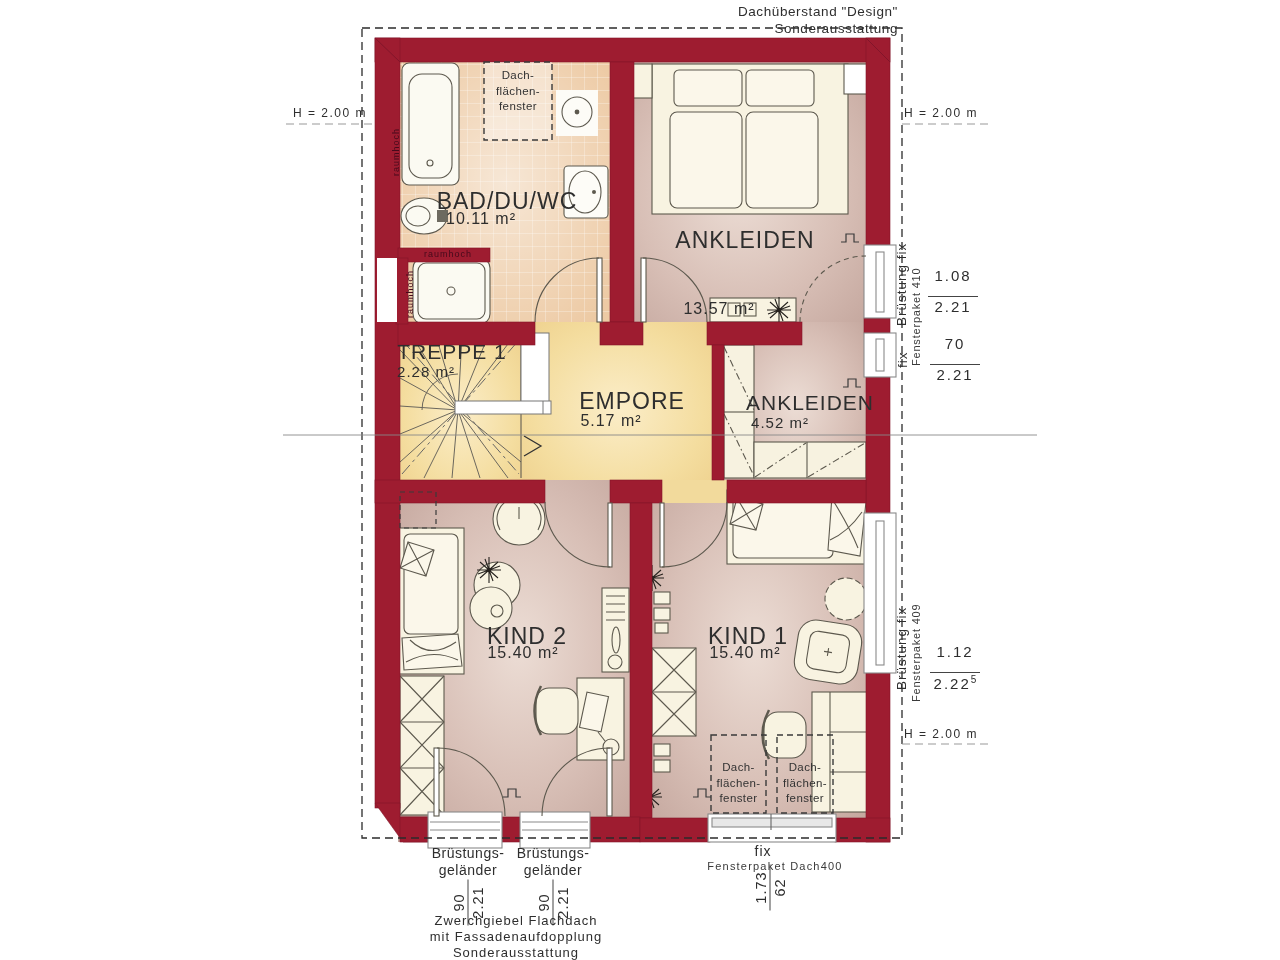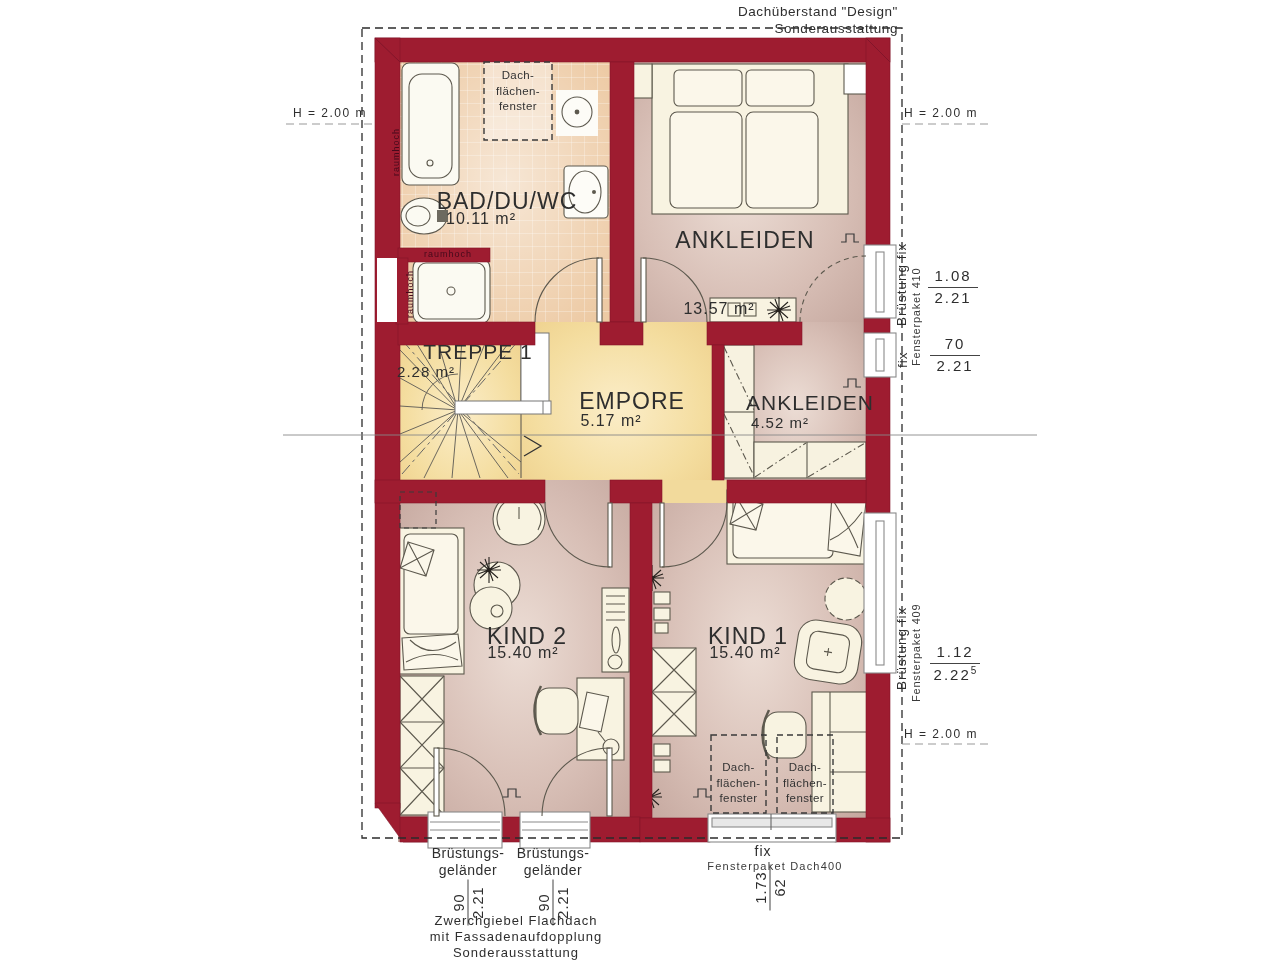--- a/index.html
+++ b/index.html
@@ -12,21 +12,21 @@
   .title-s{font-size:21px;letter-spacing:1px;}
   .area{font-size:16px;letter-spacing:1px;text-align:right;}
   .note{font-size:13.5px;letter-spacing:0.6px;line-height:17px;text-align:center;}
   .h-mark{font-size:12px;letter-spacing:1.5px;}
   .rot{transform:rotate(-90deg);transform-origin:0 0;}
   .rot14{font-size:13.5px;letter-spacing:1px;}
   .rot11{font-size:11px;letter-spacing:0.8px;color:#3a3a3a;}
   .raumhoch{font-size:9px;letter-spacing:1px;color:#460a1b;}
   .dff{position:absolute;text-align:center;font-size:11.5px;line-height:15.5px;letter-spacing:0.4px;color:#333;}
   .hfrac{position:absolute;width:50px;text-align:center;font-size:15px;letter-spacing:2px;}
-  .hfrac .num{display:block;border-bottom:1.3px solid #444;padding-bottom:3px;}
+  .hfrac .num{display:block;border-bottom:1.3px solid #444;padding-bottom:12px;}
   .hfrac .den{display:block;padding-top:1px;}
   .hfrac sup{font-size:10px;letter-spacing:0;}
   .vfrac{position:absolute;width:46px;text-align:center;font-size:14.5px;letter-spacing:1px;transform:rotate(-90deg);}
   .vfrac .num{display:block;border-bottom:1.2px solid #444;padding-bottom:1px;}
   .vfrac .den{display:block;padding-top:1px;}
   .bg-lbl{font-size:14px;letter-spacing:0.5px;line-height:16.5px;text-align:center;}
   .fix-lbl{font-size:14px;letter-spacing:1px;}
   .paket-lbl{font-size:11px;letter-spacing:1.2px;color:#3a3a3a;}
 </style>
 </head>
@@ -331,21 +331,21 @@
 </div>
 
 <div class="lbl h-mark" style="left:293px;top:106px;">H = 2.00 m</div>
 <div class="lbl h-mark" style="left:904px;top:106px;">H = 2.00 m</div>
 <div class="lbl h-mark" style="left:904px;top:727px;">H = 2.00 m</div>
 
 <div class="lbl title c" style="left:507px;top:188px;text-align:center;">BAD/DU/WC</div>
 <div class="lbl area c" style="left:481px;top:210px;">10.11 m²</div>
 <div class="lbl title c" style="left:745px;top:227px;">ANKLEIDEN</div>
 <div class="lbl area c" style="left:719px;top:252px;margin-top:48px;">13.57 m²</div>
-<div class="lbl title-s c" style="left:478px;top:340px;">TREPPE 1</div>
+<div class="lbl title-s c" style="left:452px;top:340px;">TREPPE 1</div>
 <div class="lbl area c" style="left:426px;top:363px;font-size:15px;">2.28 m²</div>
 <div class="lbl title c" style="left:632px;top:388px;">EMPORE</div>
 <div class="lbl area c" style="left:611px;top:412px;">5.17 m²</div>
 <div class="lbl title-s c" style="left:810px;top:391px;">ANKLEIDEN</div>
 <div class="lbl area c" style="left:780px;top:414px;font-size:15px;">4.52 m²</div>
 <div class="lbl title c" style="left:527px;top:623px;">KIND 2</div>
 <div class="lbl area c" style="left:523px;top:644px;">15.40 m²</div>
 <div class="lbl title c" style="left:748px;top:623px;">KIND 1</div>
 <div class="lbl area c" style="left:745px;top:644px;">15.40 m²</div>
 

